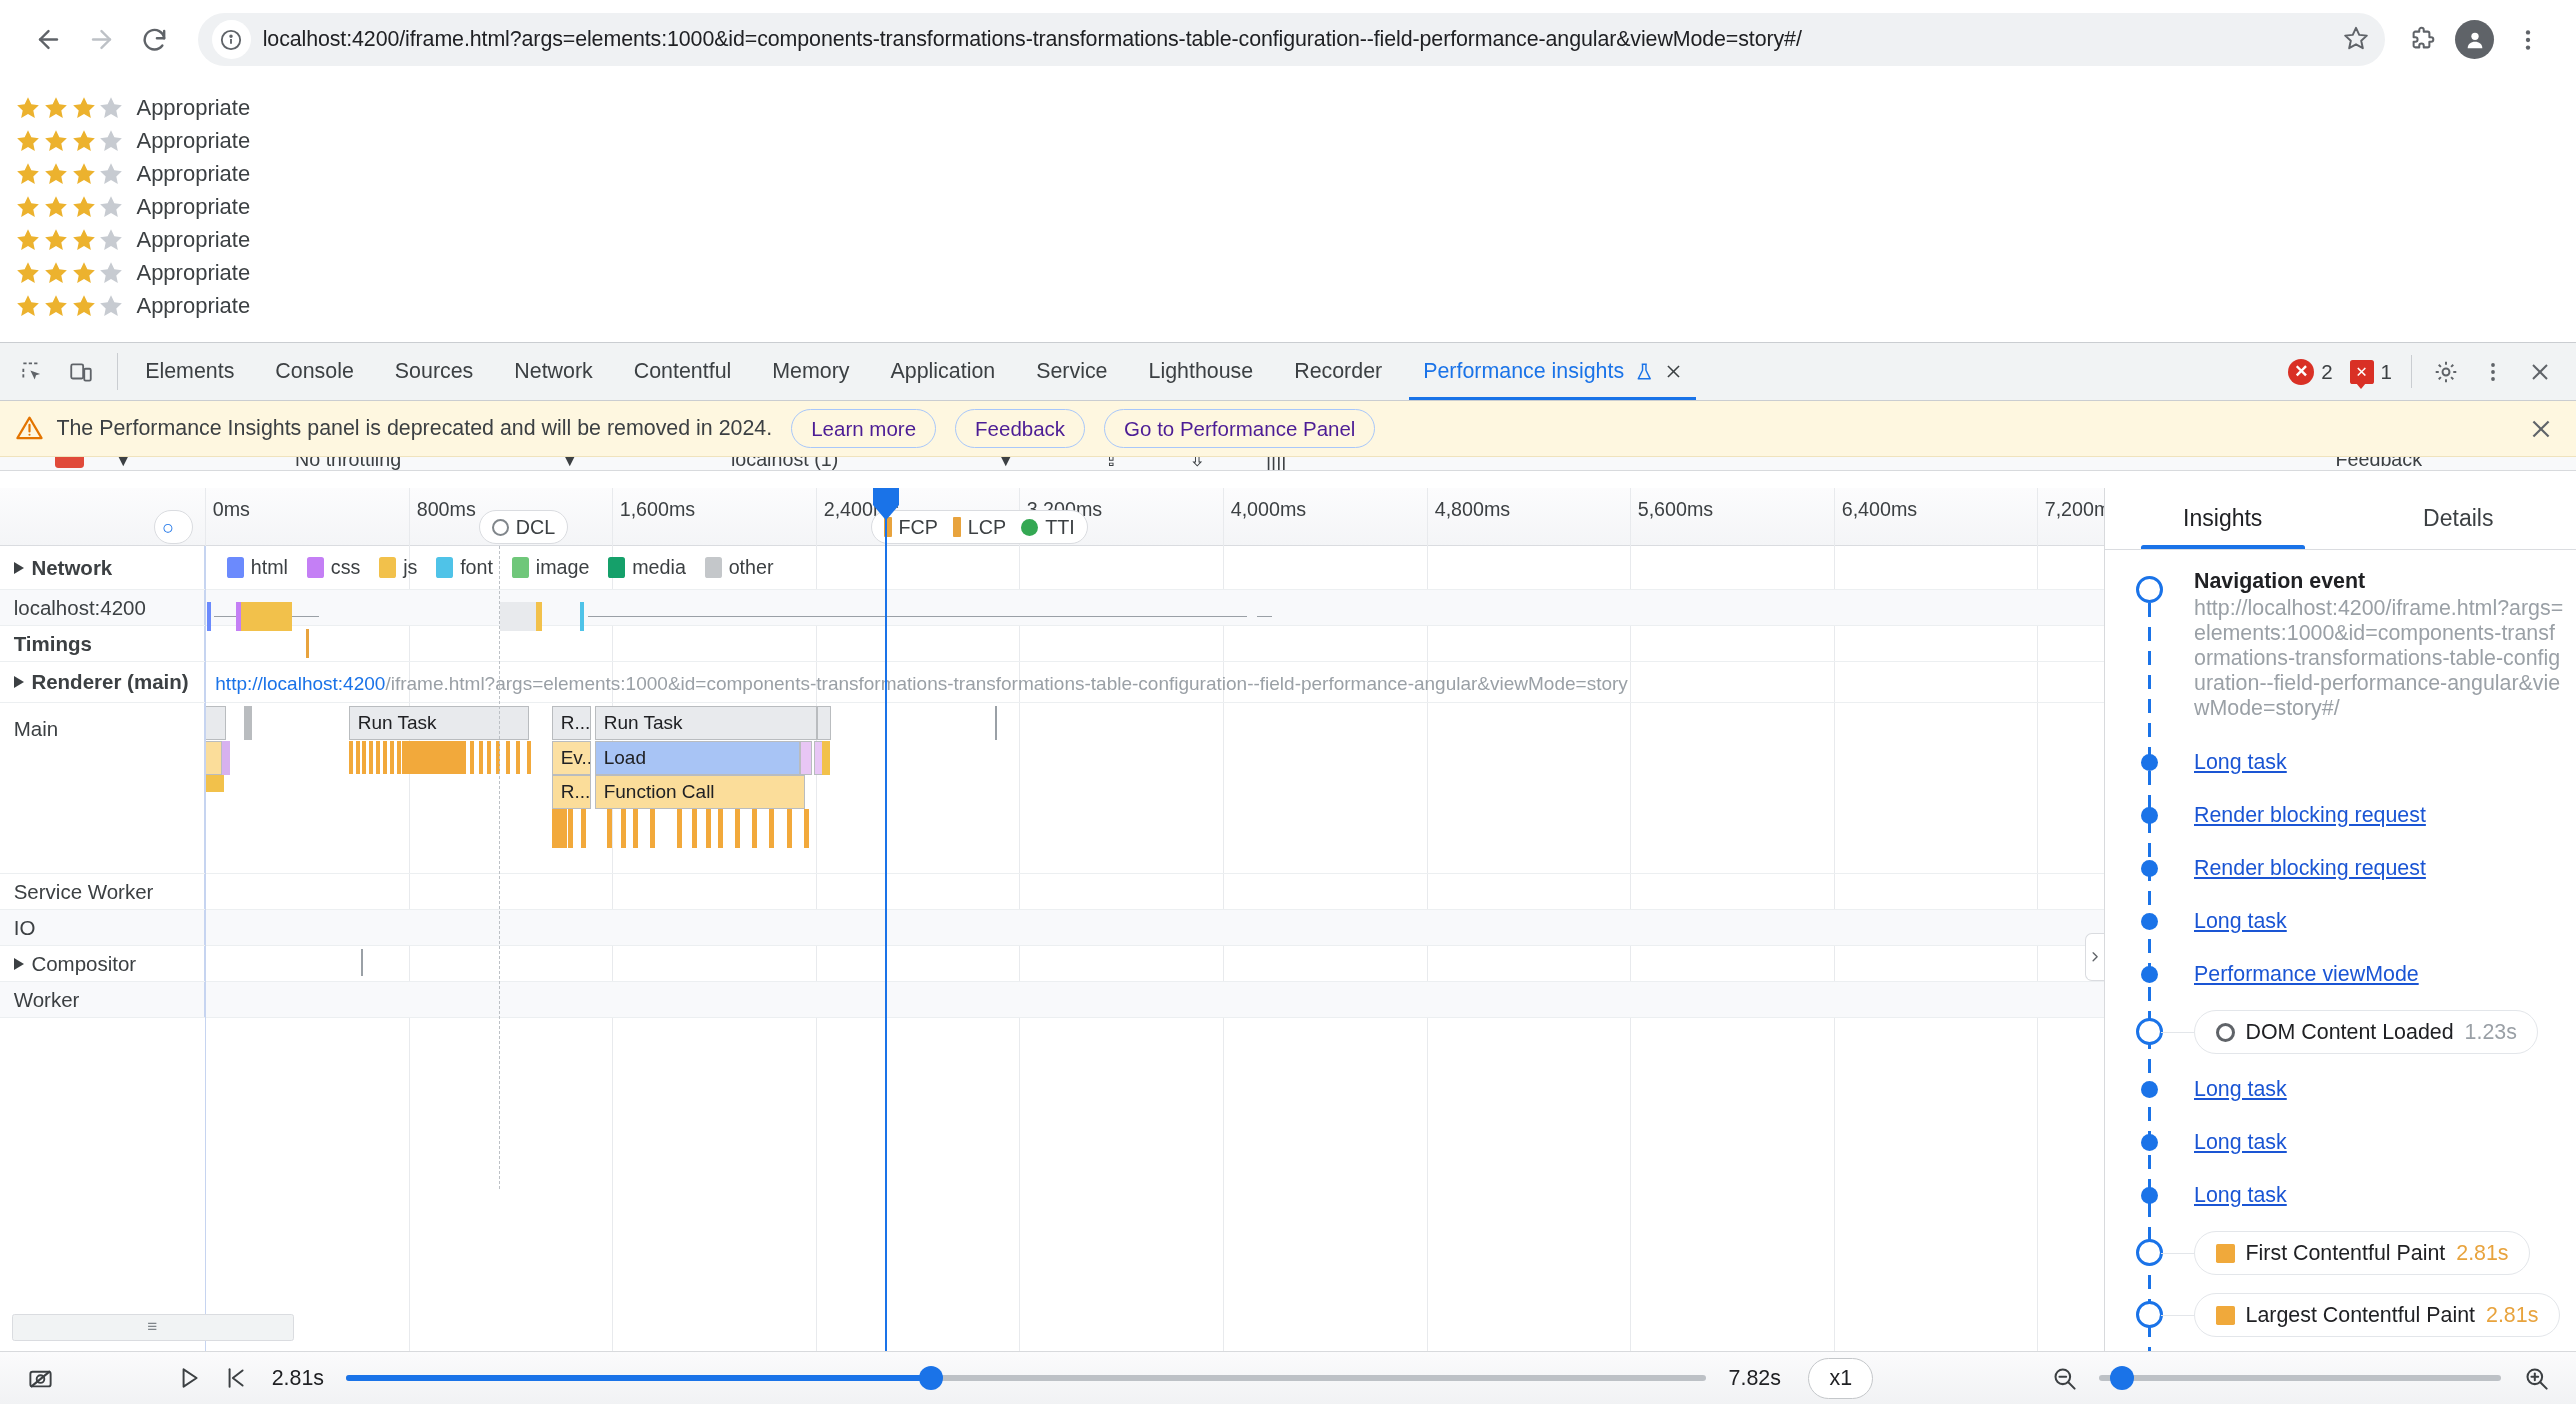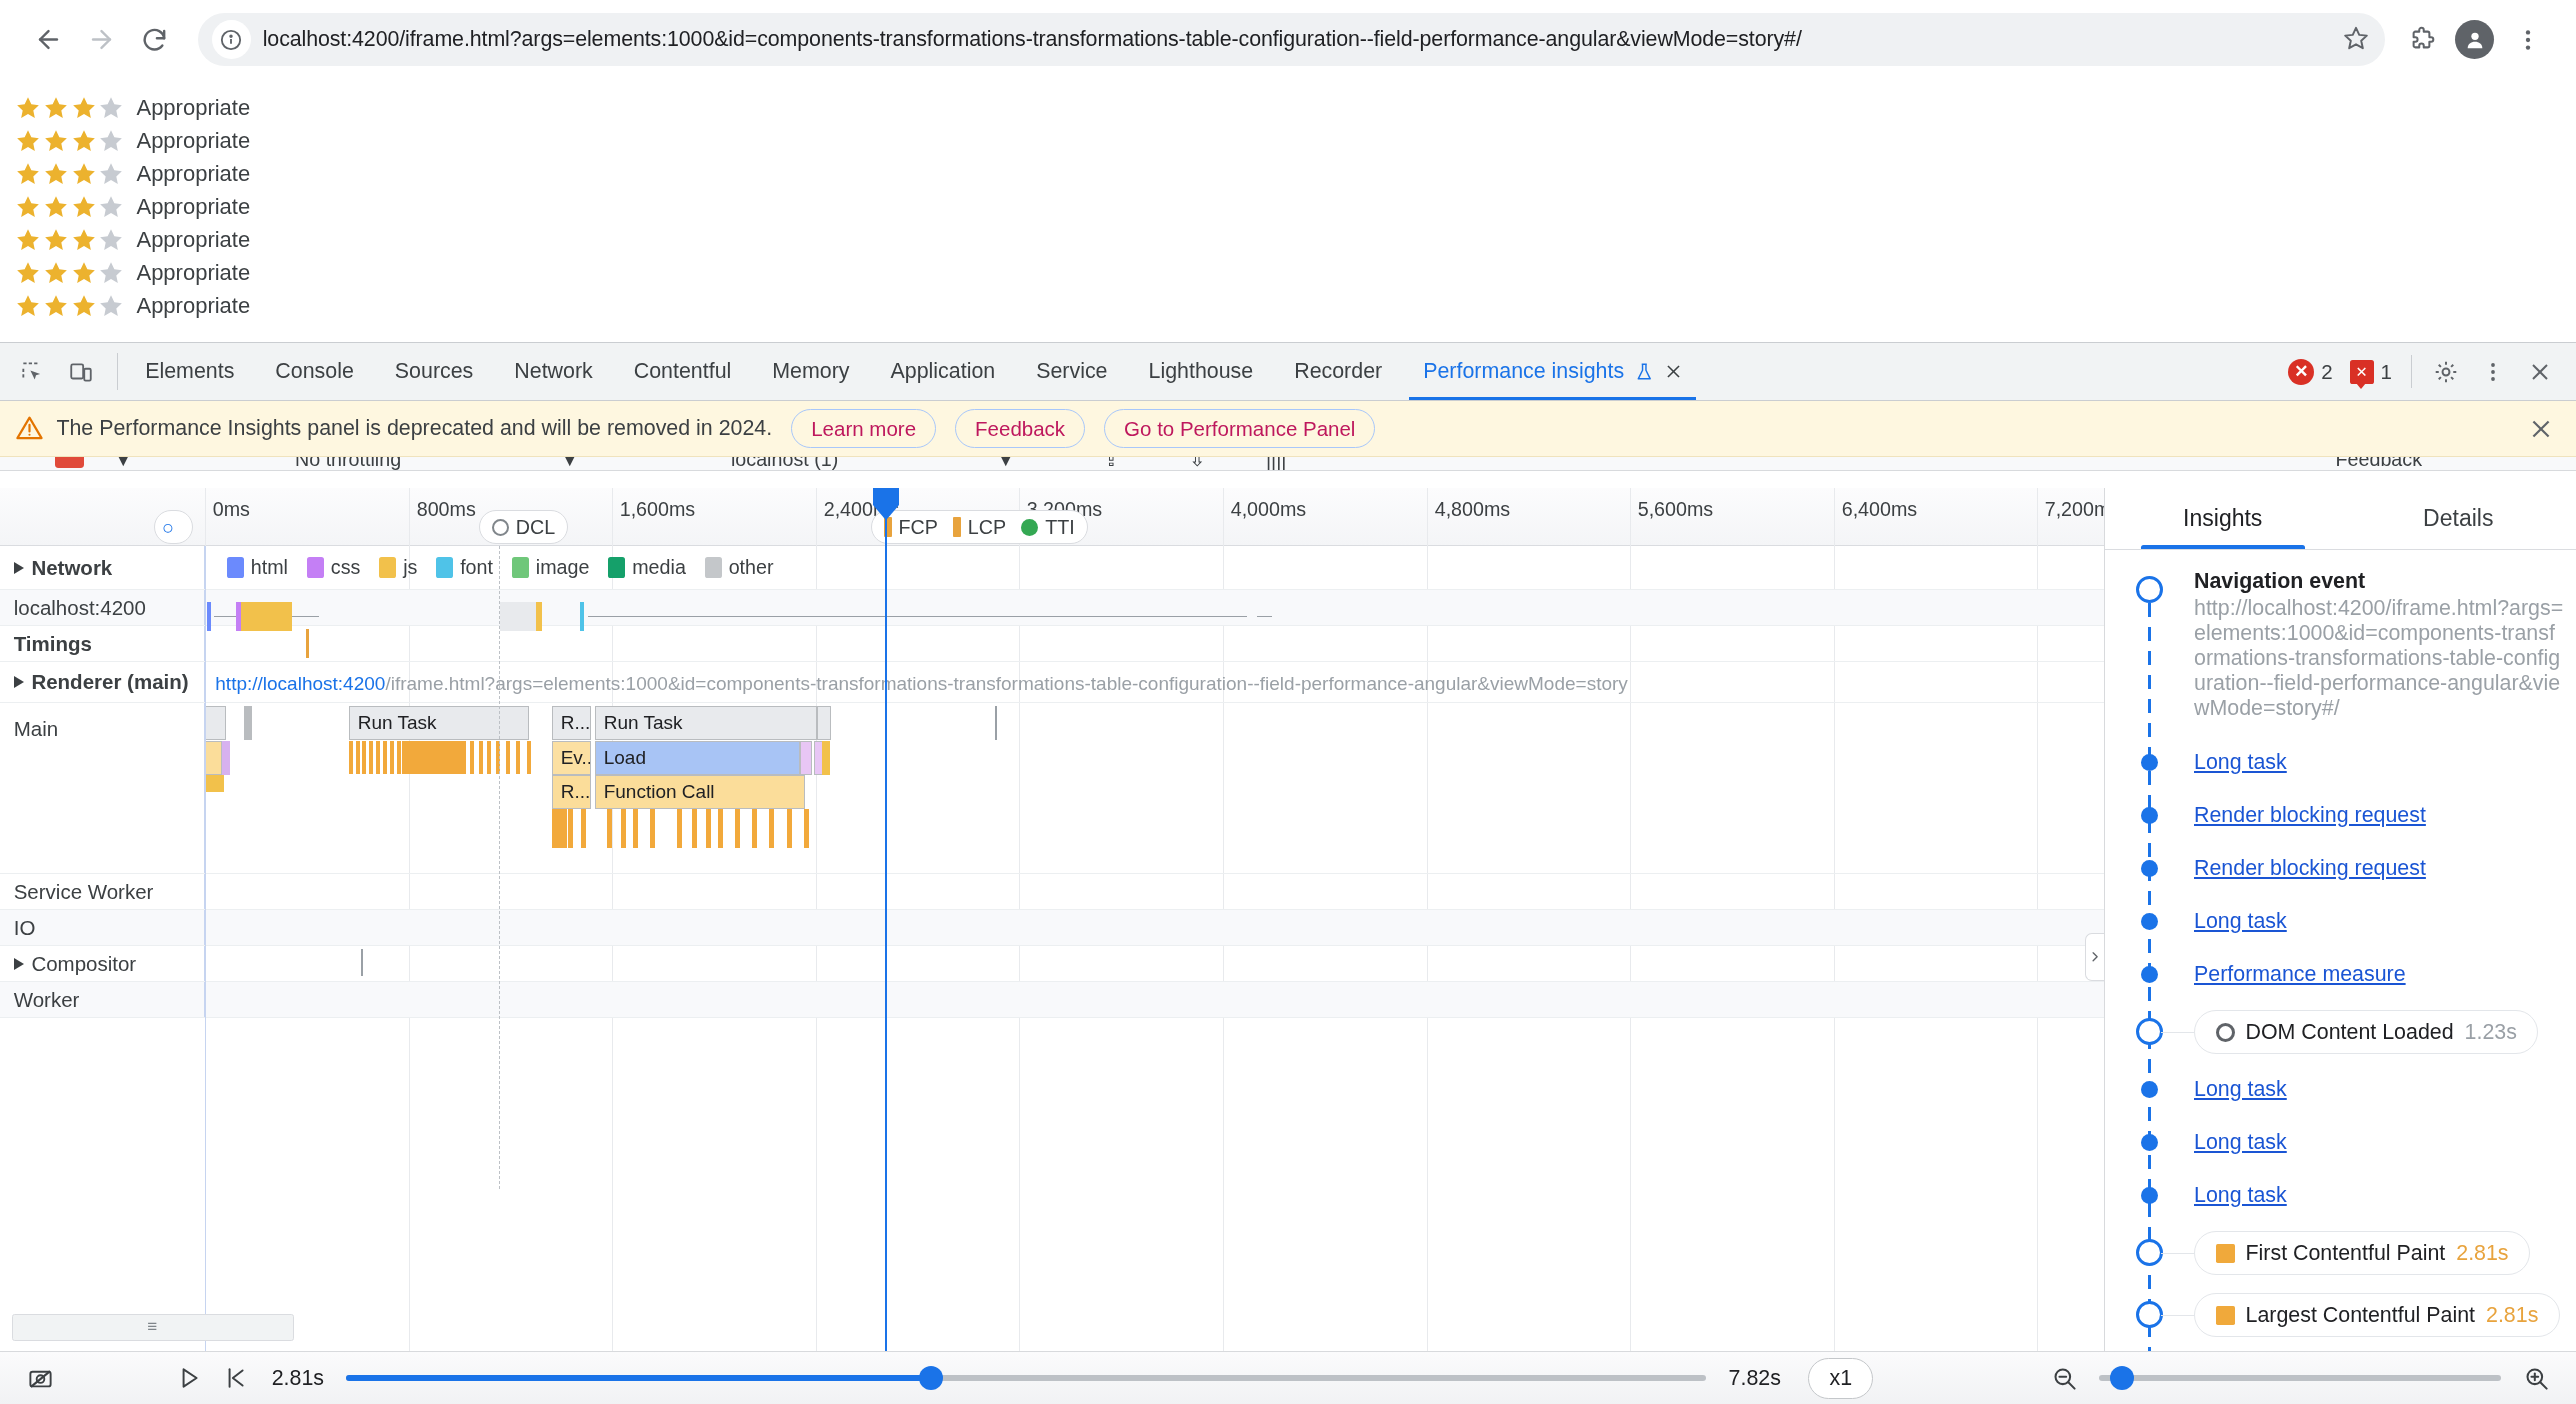--- a/index.html
+++ b/index.html
@@ -112,21 +112,21 @@
 
   
   .dt-banner {
     height: 56px; background: #fef7e0; display: flex; align-items: center;
     padding: 0 15.4px; gap: 0; border-bottom: 0.9px solid #f0e3bd;
   }
   .warn-tri { width: 29px; height: 29px; flex: 0 0 auto; }
   .banner-text { font-size: 21.4px; color: #3c4043; margin-left: 12px; }
   .banner-btn {
     margin-left: 19px; height: 39px; padding: 0 19px; border-radius: 20.5px;
-    border: 0.9px solid #a8c7fa; background: transparent; color: #be185d;
+    border: 0.9px solid #a8c7fa; background: transparent; color: #4c1d95;
     font-size: 20.5px; font-family: "Liberation Sans", sans-serif;
     display: flex; align-items: center; white-space: nowrap;
   }
   .banner-close {
     margin-left: auto; color: #5f6368; width: 39px; height: 39px;
     display: flex; align-items: center; justify-content: center;
   }
 
   
   .dt-controls {
@@ -969,21 +969,21 @@
               <div class="ins-item">
                 <span class="rail-dot" style="top:18px;"></span>
                 <a class="ins-link">Render blocking request</a>
               </div>
               <div class="ins-item">
                 <span class="rail-dot" style="top:18px;"></span>
                 <a class="ins-link">Long task</a>
               </div>
               <div class="ins-item">
                 <span class="rail-dot" style="top:18px;"></span>
-                <a class="ins-link">Performance measure</a>
+                <a class="ins-link">Performance viewMode</a>
               </div>
               <div class="ins-item" style="height:62px;">
                 <span class="rail-ring" style="top:17px;"></span>
                 <span class="chip-connector" style="top:31px;"></span>
                 <span class="ins-chip">
                   <span class="chip-ring"></span>
                   <span class="chip-label">DOM Content Loaded</span>
                   <span class="chip-value grey">1.23s</span>
                 </span>
               </div>

